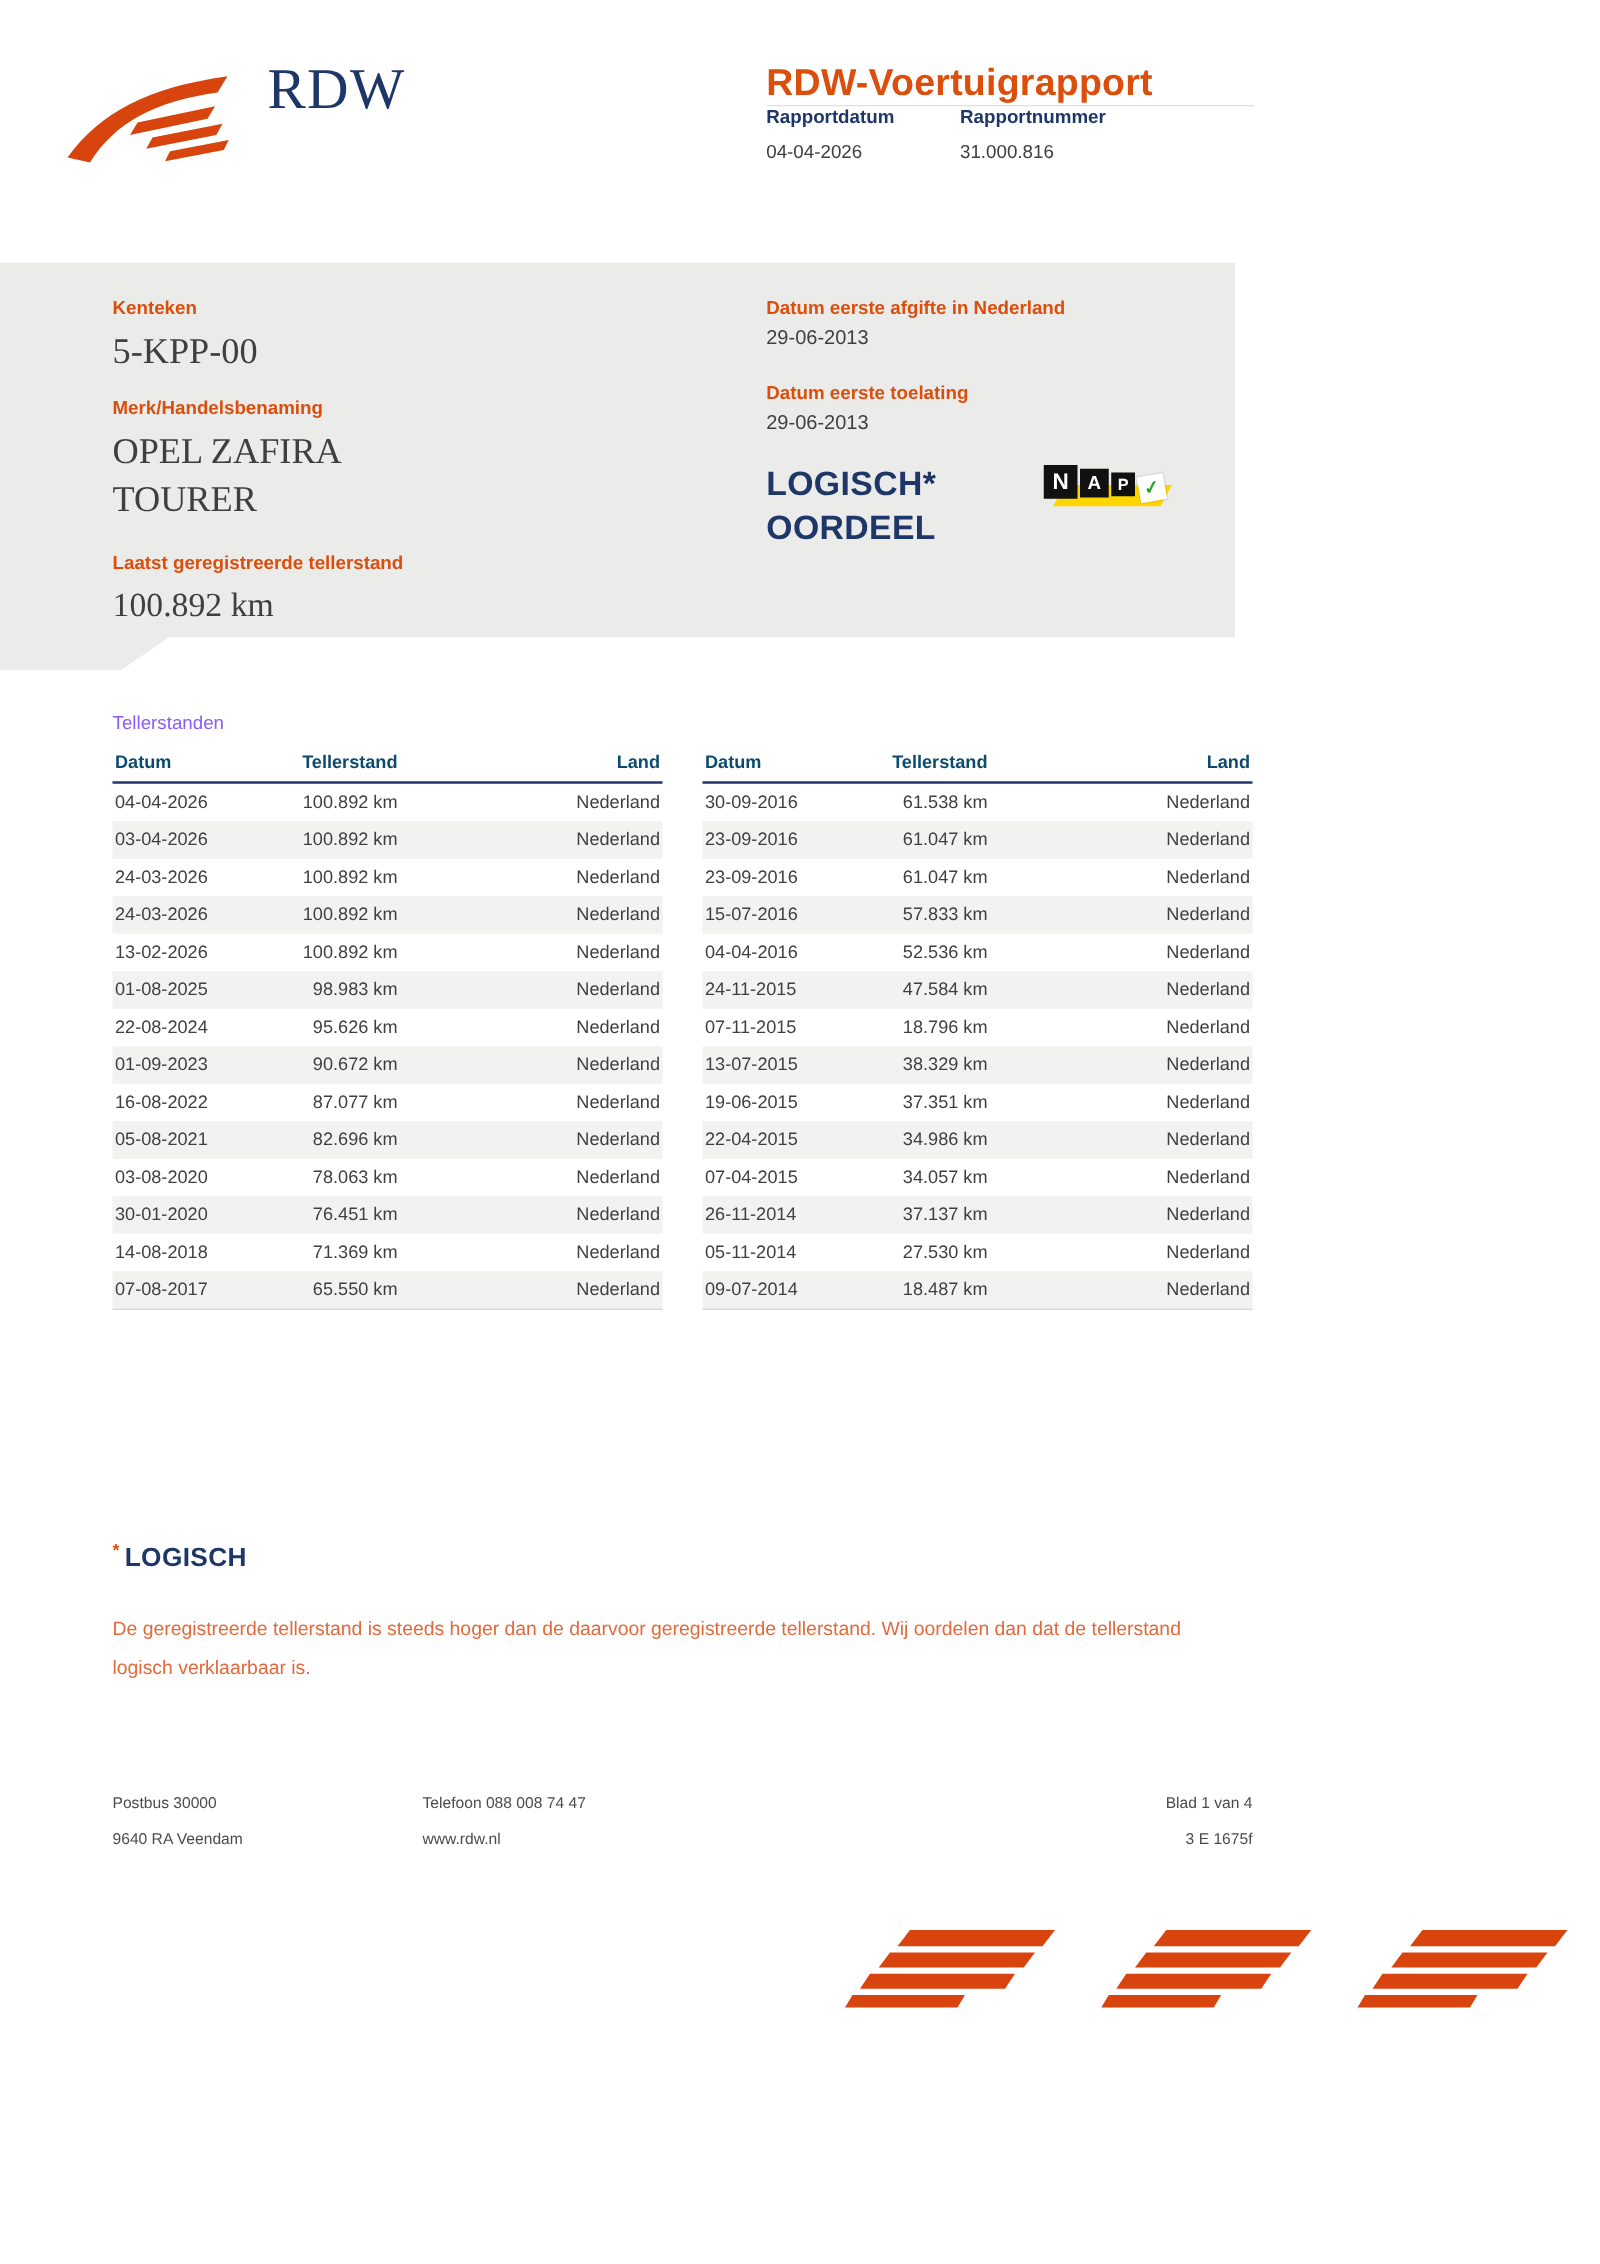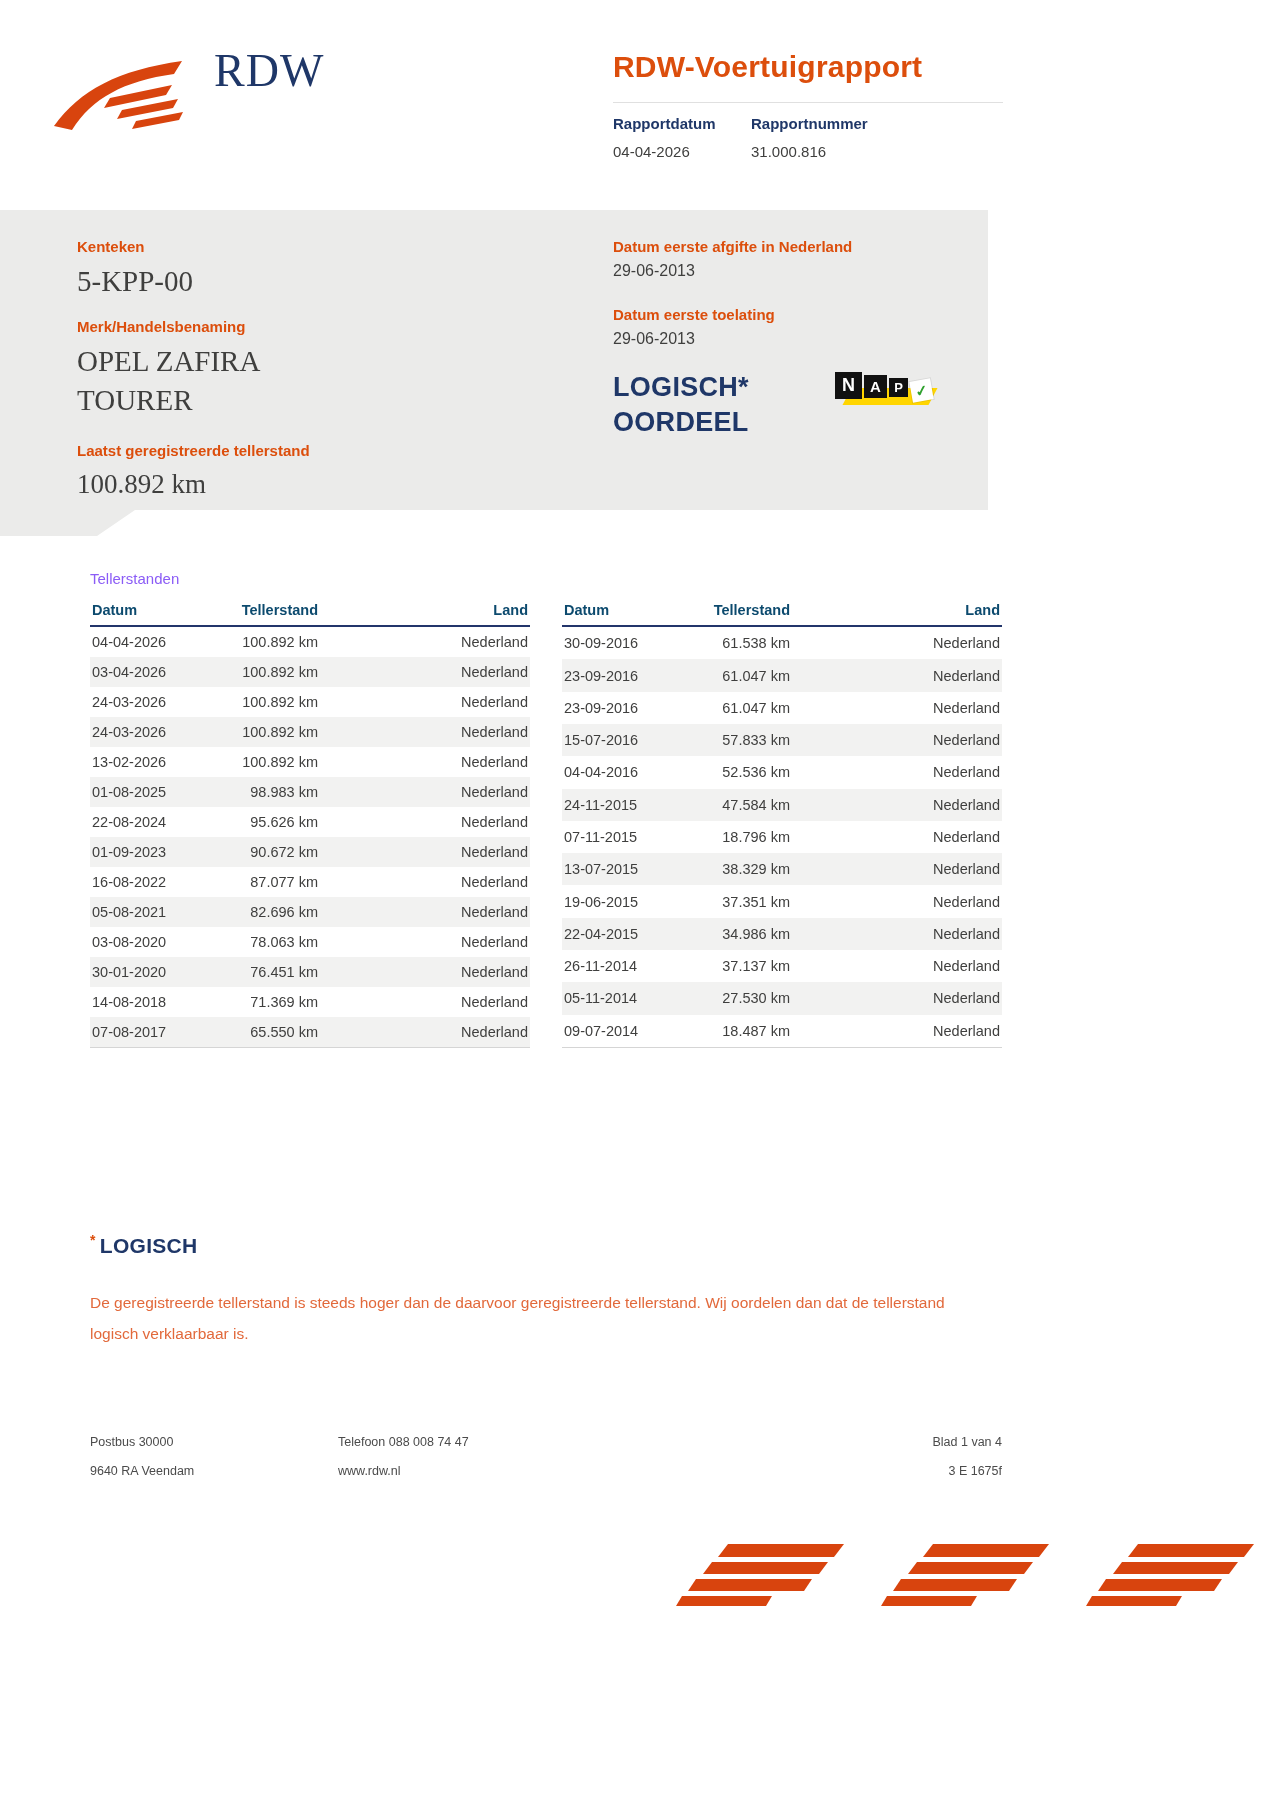--- a/index.html
+++ b/index.html
@@ -18,35 +18,36 @@
   .brand-name {
     position: absolute; left: 202px; top: 44px;
     font-family: "Liberation Serif", serif;
     font-size: 46px; color: #1F3768; letter-spacing: 1px; margin-left: 12px;
   }
   .report-head { position: absolute; left: 613px; top: 50px; width: 390px; }
   .report-title {
     color: #DC4E0C; font-size: 30px; font-weight: 700; letter-spacing: 0.2px;
   }
   .report-meta {
-    margin-top: 18px; border-top: 1px solid #E0E0E0; padding-top: 12px;
+    border-top: 1px solid #E0E0E0; 
     display: flex;
+    gap: 17px;
   }
   .meta-col { margin-right: 48px; }
   .meta-col:first-child { width: 132px; margin-right: 6px; }
   .meta-label { color: #1F3768; font-weight: 700; font-size: 15px; }
   .meta-value { color: #3F3F3E; font-size: 15px; margin-top: 11px; }
 
   
   .summary-panel {
     position: absolute; left: 0; top: 210px; width: 988px; height: 326px;
     background: #EBEBEA;
     clip-path: polygon(0 0, 988px 0, 988px 300px, 135px 300px, 97px 326px, 0 326px);
   }
-  .sum-left  { position: absolute; left: 77px;  top: 28px; }
+  .sum-left  { position: absolute; left: 90px;  top: 28px; }
   .sum-right { position: absolute; left: 613px; top: 28px; width: 380px; }
   .field-label {
     color: #DC4E0C; font-weight: 700; font-size: 15px; margin-bottom: 7px;
   }
   .big-value {
     font-family: "Liberation Serif", serif;
     color: #3F3F3E; font-size: 29px; line-height: 1.35;
   }
   .sum-kenteken { margin-bottom: 17px; }
   .sum-merk { max-width: 235px; margin-bottom: 22px; }
@@ -317,20 +318,25 @@
               <td class="col-land">Nederland</td>
             </tr>
             <tr>
               <td class="col-datum">19-06-2015</td>
               <td class="col-tellerstand">37.351 km</td>
               <td class="col-land">Nederland</td>
             </tr>
             <tr>
               <td class="col-datum">22-04-2015</td>
               <td class="col-tellerstand">34.986 km</td>
+              <td class="col-land">Nederland</td>
+            </tr>
+            <tr>
+              <td class="col-datum">07-04-2015</td>
+              <td class="col-tellerstand">34.057 km</td>
               <td class="col-land">Nederland</td>
             </tr>
             <tr>
               <td class="col-datum">26-11-2014</td>
               <td class="col-tellerstand">37.137 km</td>
               <td class="col-land">Nederland</td>
             </tr>
             <tr>
               <td class="col-datum">05-11-2014</td>
               <td class="col-tellerstand">27.530 km</td>

